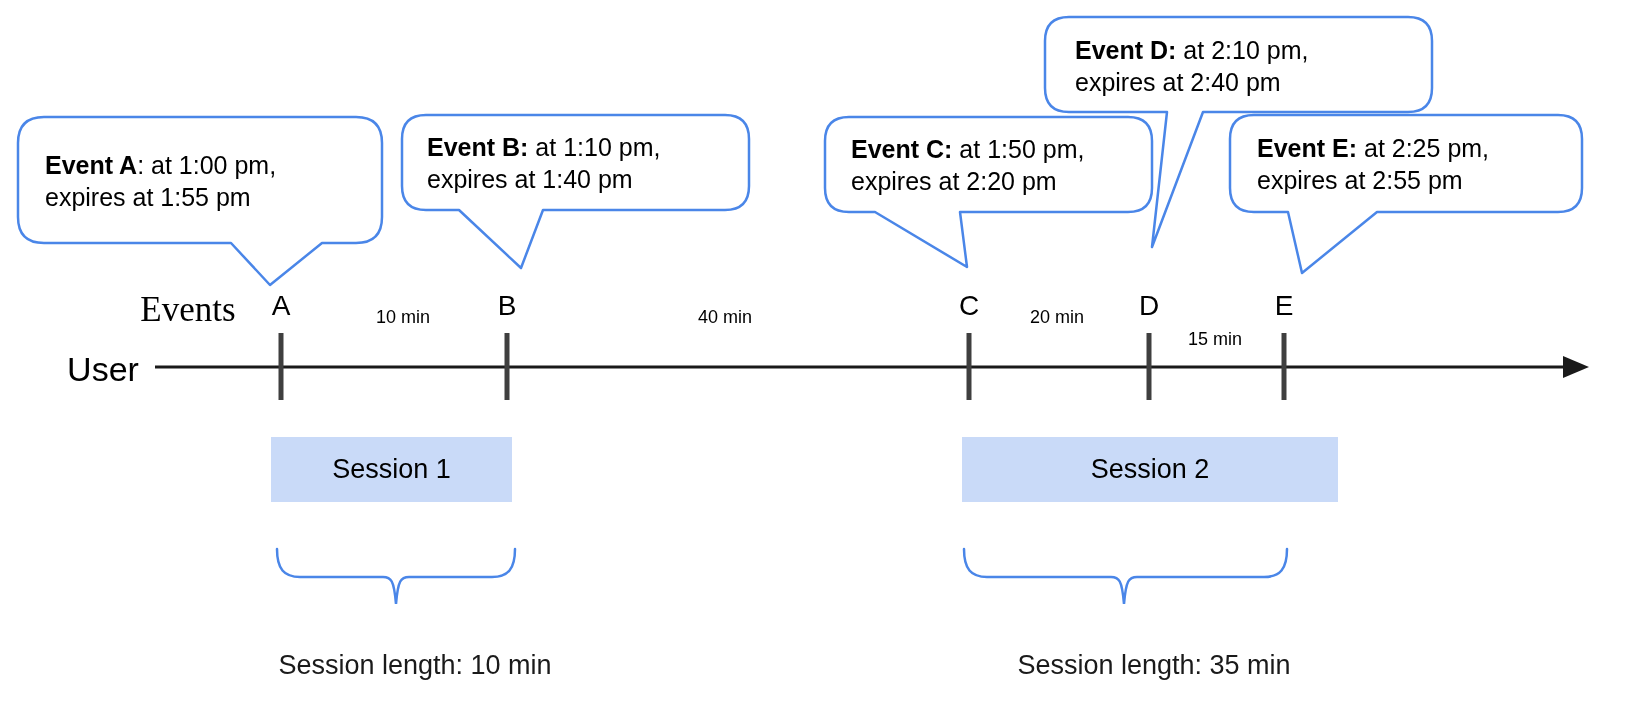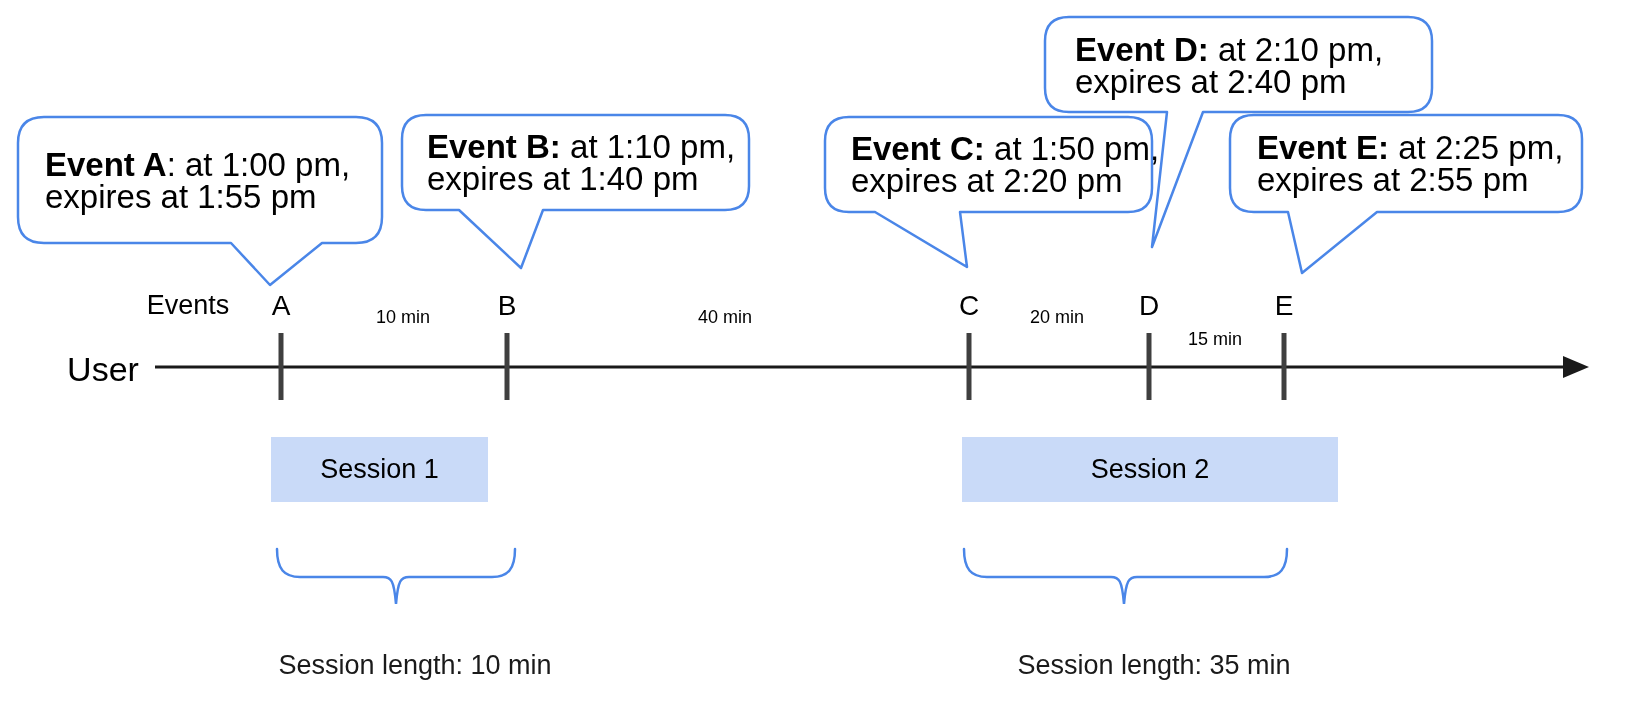--- a/index.html
+++ b/index.html
@@ -3,25 +3,25 @@
 <meta charset="utf-8">
 <style>
   html,body{margin:0;padding:0;background:#ffffff;}
   #canvas{
     position:relative;width:1634px;height:702px;background:#ffffff;overflow:hidden;
     font-family:"Liberation Sans", sans-serif;color:#000;
   }
   #shapes{position:absolute;left:0;top:0;width:1634px;height:702px;}
   .lbl{position:absolute;white-space:nowrap;line-height:1.15;}
   .center{transform:translateX(-50%);}
-  .callout-text{position:absolute;font-size:33px;line-height:32px;white-space:nowrap;}
+  .callout-text{position:absolute;font-size:25px;line-height:32px;white-space:nowrap;}
   .callout-text .b{font-weight:bold;}
   .axis-letter{font-size:28px;}
   .min-label{font-size:18px;}
-  .events-label{font-size:27px;}
+  .events-label{font-size:35px;font-family:Liberation Serif, serif;}
   .user-label{font-size:34px;}
   .session-box{
     position:absolute;background:#c9daf8;display:flex;align-items:center;justify-content:center;
     font-size:27px;
   }
   .session-length{font-size:27px;color:#1a1a1a;}
 </style>
 </head>
 <body>
 
@@ -80,21 +80,21 @@
   <div class="lbl axis-letter center" style="left:507px;top:290px;">B</div>
   <div class="lbl axis-letter center" style="left:969px;top:290px;">C</div>
   <div class="lbl axis-letter center" style="left:1149px;top:290px;">D</div>
   <div class="lbl axis-letter center" style="left:1284px;top:290px;">E</div>
 
   <div class="lbl min-label center" style="left:403px;top:307px;">10 min</div>
   <div class="lbl min-label center" style="left:725px;top:307px;">40 min</div>
   <div class="lbl min-label center" style="left:1057px;top:307px;">20 min</div>
   <div class="lbl min-label center" style="left:1215px;top:289px;margin-top:40px;">15 min</div>
 
-  <div class="session-box" style="left:271px;top:437px;width:217px;height:65px;">
+  <div class="session-box" style="left:271px;top:437px;width:241px;height:65px;">
     <span>Session 1</span>
   </div>
   <div class="session-box" style="left:962px;top:437px;width:376px;height:65px;">
     <span>Session 2</span>
   </div>
 
   <div class="lbl session-length center" style="left:403px;top:650px;margin-left:12px;">Session length: 10 min</div>
   <div class="lbl session-length center" style="left:1154px;top:650px;">Session length: 35 min</div>
 
 </div>

